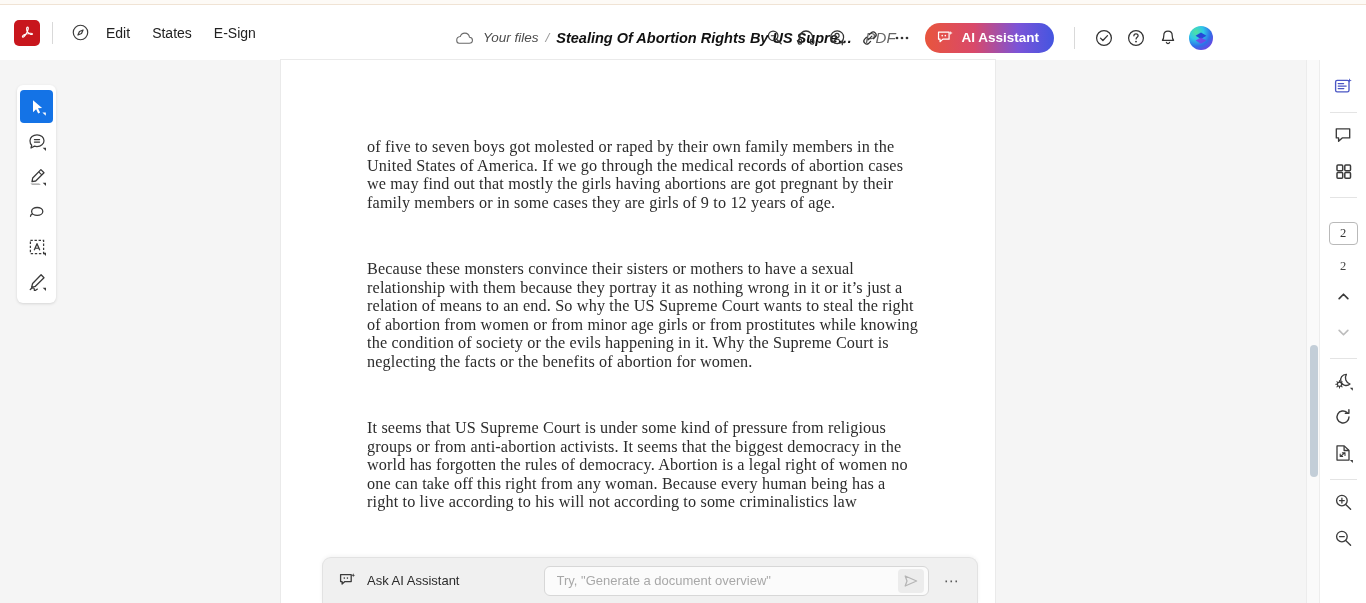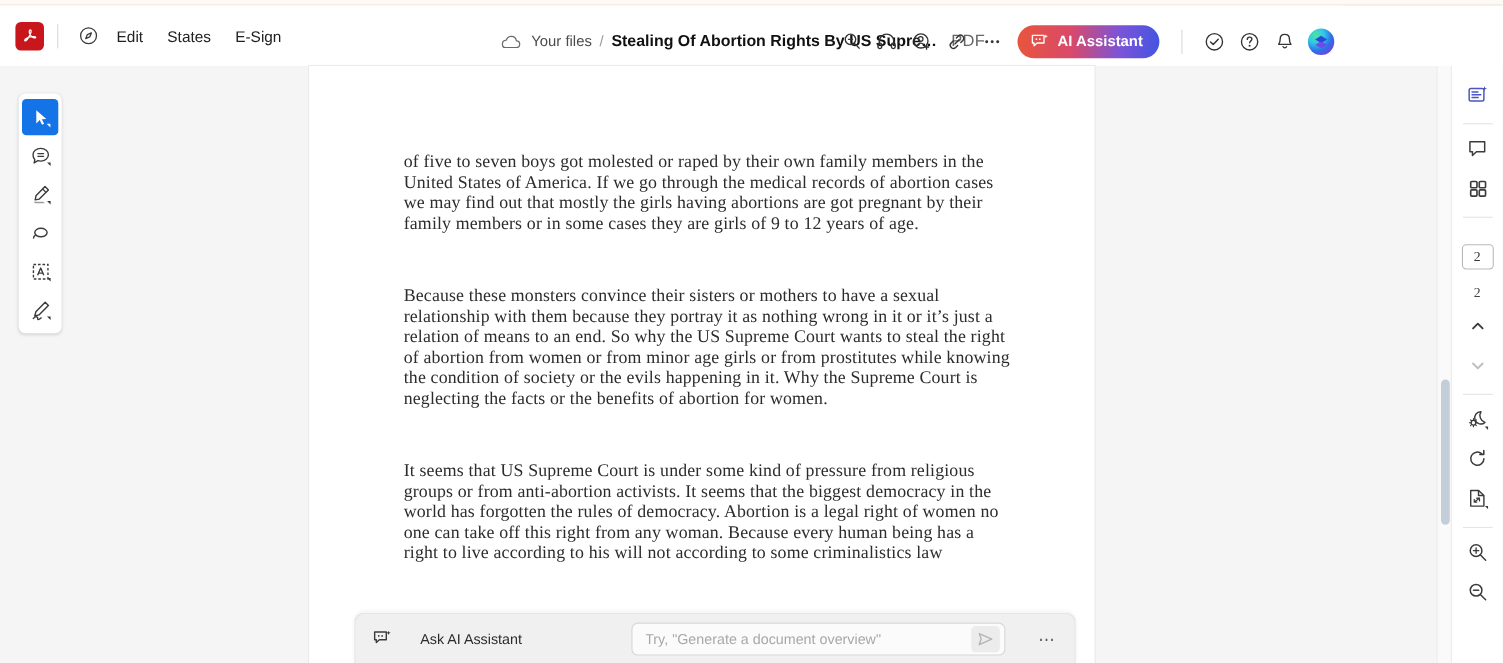--- a/index.html
+++ b/index.html
@@ -40,21 +40,21 @@
     display: flex; align-items: center; justify-content: center;
     cursor: pointer; flex: none;
   }
   .menu-item {
     font-size: 14px; color: #222; padding: 6px 11px;
     border-radius: 4px; cursor: pointer; white-space: nowrap;
   }
 
   .tb-center {
     position: absolute; left: 452px; top: 5px; height: 55px;
-    display: flex; align-items: center; gap: 7px;
+    display: flex; align-items: center; gap: 7px; font-style: italic;
   }
   .bc-yourfiles {
     font-size: 13.5px; color: #4b4b4b; cursor: pointer; white-space: nowrap;
   }
   .bc-sep { font-size: 13.5px; color: #9a9a9a; }
   .bc-title {
     font-size: 14.5px; color: #111; font-weight: bold;
     max-width: 298px; overflow: hidden; text-overflow: ellipsis;
     white-space: nowrap; cursor: pointer;
   }
@@ -173,21 +173,21 @@
     font-family: "Liberation Serif", serif; flex:none;
   }
 
   
   .ai-bar {
     position: absolute; left: 322px; bottom: 0; width: 656px; height: 46px;
     background: #f0f0f0;
     border: 1px solid #e2e2e2; border-bottom: none;
     border-radius: 9px 9px 0 0;
     display: flex; align-items: center;
-    padding: 0 12px 0 16px; gap: 25px;
+    padding: 0 12px 0 16px; gap: 10px;
     box-shadow: 0 -1px 4px rgba(0,0,0,.05);
   }
   .ai-bar-label {
     font-size: 13px; color: #2b2b2b; white-space: nowrap; cursor: pointer;
   }
   .ai-input-wrap {
     flex: 1; height: 30px; background: #fbfbfb;
     border: 1px solid #d7d7d7; border-radius: 6px;
     display: flex; align-items: center; padding: 0 4px 0 12px; gap: 6px;
     margin-left: 74px;

